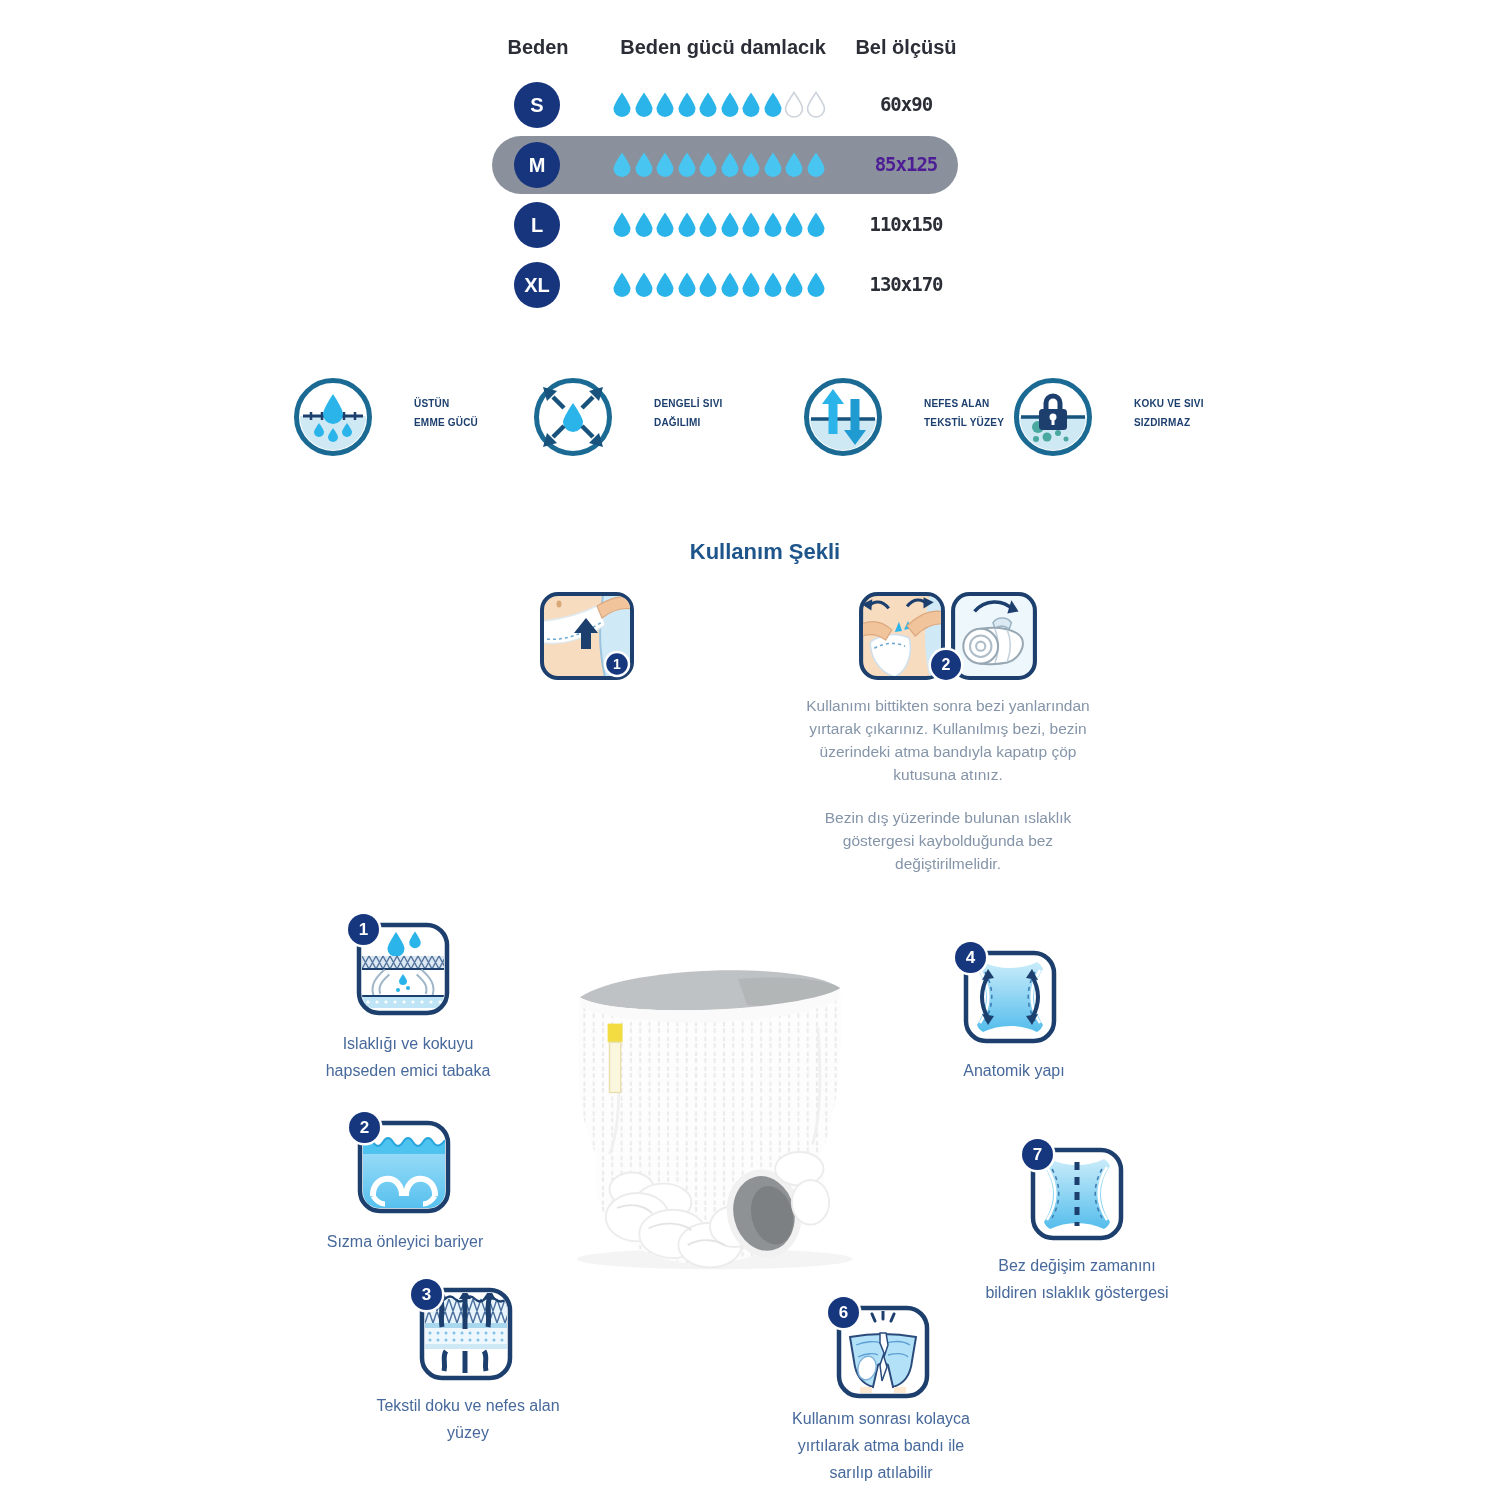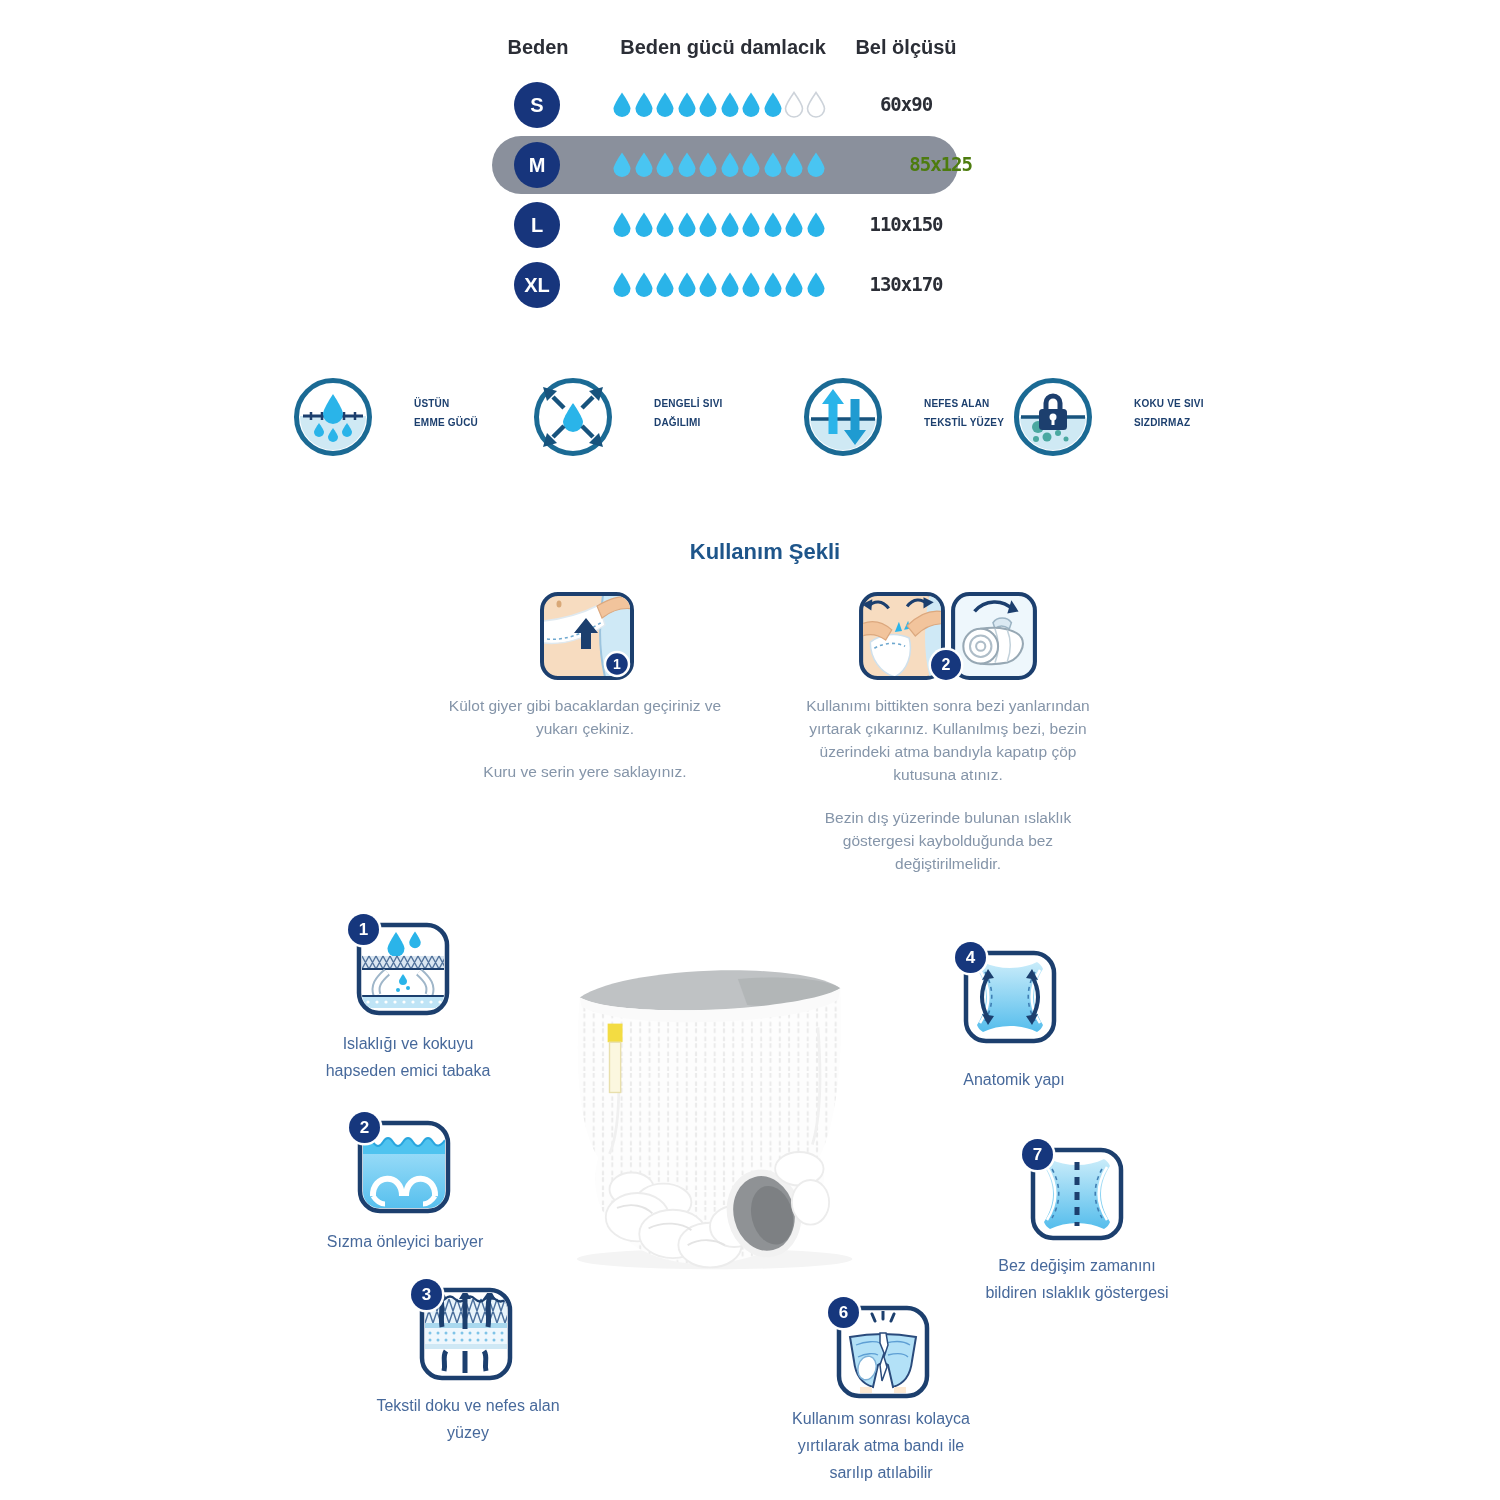--- a/index.html
+++ b/index.html
@@ -14,21 +14,21 @@
   .size-row{position:absolute;left:0;width:100%;height:60px;}
   .row-pill{position:absolute;left:492px;top:1px;width:466px;height:58px;border-radius:29px;background:#8a909c;}
   .size-badge{position:absolute;left:514px;top:7px;width:46px;height:46px;border-radius:50%;
               background:#17357c;color:#fff;font-weight:bold;font-size:20px;
               display:flex;align-items:center;justify-content:center;}
   .drops{position:absolute;left:612px;top:16px;display:flex;gap:1.5px;align-items:flex-end;}
   .drops svg{display:block;}
   .waist{position:absolute;left:840px;top:18px;width:132px;text-align:center;
          font-family:"DejaVu Sans Mono",monospace;font-weight:bold;font-size:19px;
          letter-spacing:-1px;color:#2b2e36;}
-  .waist-hl{color:#4d7c0f;text-align:right;}
+  .waist-hl{color:#4c1d95;}
 
   
   .feature{position:absolute;top:377px;height:80px;}
   .feature-label{position:absolute;left:90px;top:17px;font-size:10px;font-weight:bold;
                  color:#1c3f6e;line-height:19px;white-space:nowrap;letter-spacing:.2px;margin-left:31px;}
 
   
   .usage-title{position:absolute;left:600px;top:518px;width:330px;text-align:center;
                font-size:22px;font-weight:bold;color:#1e558a;margin-top:21px;}
   .step-illo{position:absolute;}
@@ -358,26 +358,20 @@
       <circle cx="30" cy="54" r="17" fill="#fff" stroke="#97a8b4" stroke-width="2"></circle>
       <circle cx="30" cy="54" r="10.5" fill="#fff" stroke="#aebdc8" stroke-width="2"></circle>
       <circle cx="30" cy="54" r="4.5" fill="#fff" stroke="#aebdc8" stroke-width="2"></circle>
       <path d="M24 20 C34 8 52 8 61 18" fill="none" stroke="#1c3f6e" stroke-width="3.5"></path>
       <polygon points="56,22 67,20 60,9" fill="#1c3f6e"></polygon>
     </svg>
   </div>
 
   <div class="step2-badge">2</div>
 
-  <div class="step-text" id="step1-text">
-      <div>Külot giyer gibi bacaklardan geçiriniz ve</div>
-      <div>yukarı çekiniz.</div>
-      <div class="gap"></div>
-      <div>Kuru ve serin yere saklayınız.</div>
-    </div>
   <div class="step-text" id="step2-text">
       <div>Kullanımı bittikten sonra bezi yanlarından</div>
       <div>yırtarak çıkarınız. Kullanılmış bezi, bezin</div>
       <div>üzerindeki atma bandıyla kapatıp çöp</div>
       <div>kutusuna atınız.</div>
       <div class="gap"></div>
       <div>Bezin dış yüzerinde bulunan ıslaklık</div>
       <div>göstergesi kaybolduğunda bez</div>
       <div>değiştirilmelidir.</div>
     </div>
@@ -547,21 +541,21 @@
             <path d="M20 12 C36 20 58 20 74 12 C77 14 79 16 80 19 C68 38 68 56 80 75 C79 78 77 80 74 82 C58 74 36 74 20 82 C17 80 15 78 14 75 C26 56 26 38 14 19 C15 16 17 14 20 12 Z" fill="url(#g-anatomic-shape-icon)"></path>
       <path d="M17 20 C28 38 28 56 17 73 M77 20 C66 38 66 56 77 73" fill="none" stroke="#fff" stroke-width="2.5"></path>
       <path d="M22 22 C31 38 31 55 22 71 M72 22 C63 38 63 55 72 71" fill="none" stroke="#3f7fb4" stroke-width="1.6" stroke-dasharray="4 4"></path>
             <path d="M25 26 C17 40 17 54 25 68" fill="none" stroke="#1c3f6e" stroke-width="4"></path>
       <polygon points="19,30 25,19 31,28" fill="#1c3f6e"></polygon>
             <polygon points="19,64 25,75 31,66" fill="#1c3f6e"></polygon>
       <path d="M69 26 C77 40 77 54 69 68" fill="none" stroke="#1c3f6e" stroke-width="4"></path>
       <polygon points="75,30 69,19 63,28" fill="#1c3f6e"></polygon>
             <polygon points="75,64 69,75 63,66" fill="#1c3f6e"></polygon>
           </svg></span></div>
-      <div class="callout-label" style="left: 899px; top: 1057px; width: 230px; margin-top: 9px;">
+      <div class="callout-label" style="left: 899px; top: 1057px; width: 230px;">
         <div>Anatomik yapı</div>
       </div>
       <div class="callout-icon" style="left: 1030px; top: 1147px;"><div class="num-badge">7</div>
     <span><svg width="94" height="94" viewBox="0 0 94 94">
             <defs>
               <clipPath id="cc-wetness-indicator-icon">
                 <rect x="6" y="6" width="82" height="82" rx="16"></rect>
               </clipPath>
               <linearGradient id="g-wetness-indicator-icon" x1="0" y1="0" x2="0" y2="1">
                 <stop offset="0" stop-color="#c9ecfa"></stop>

